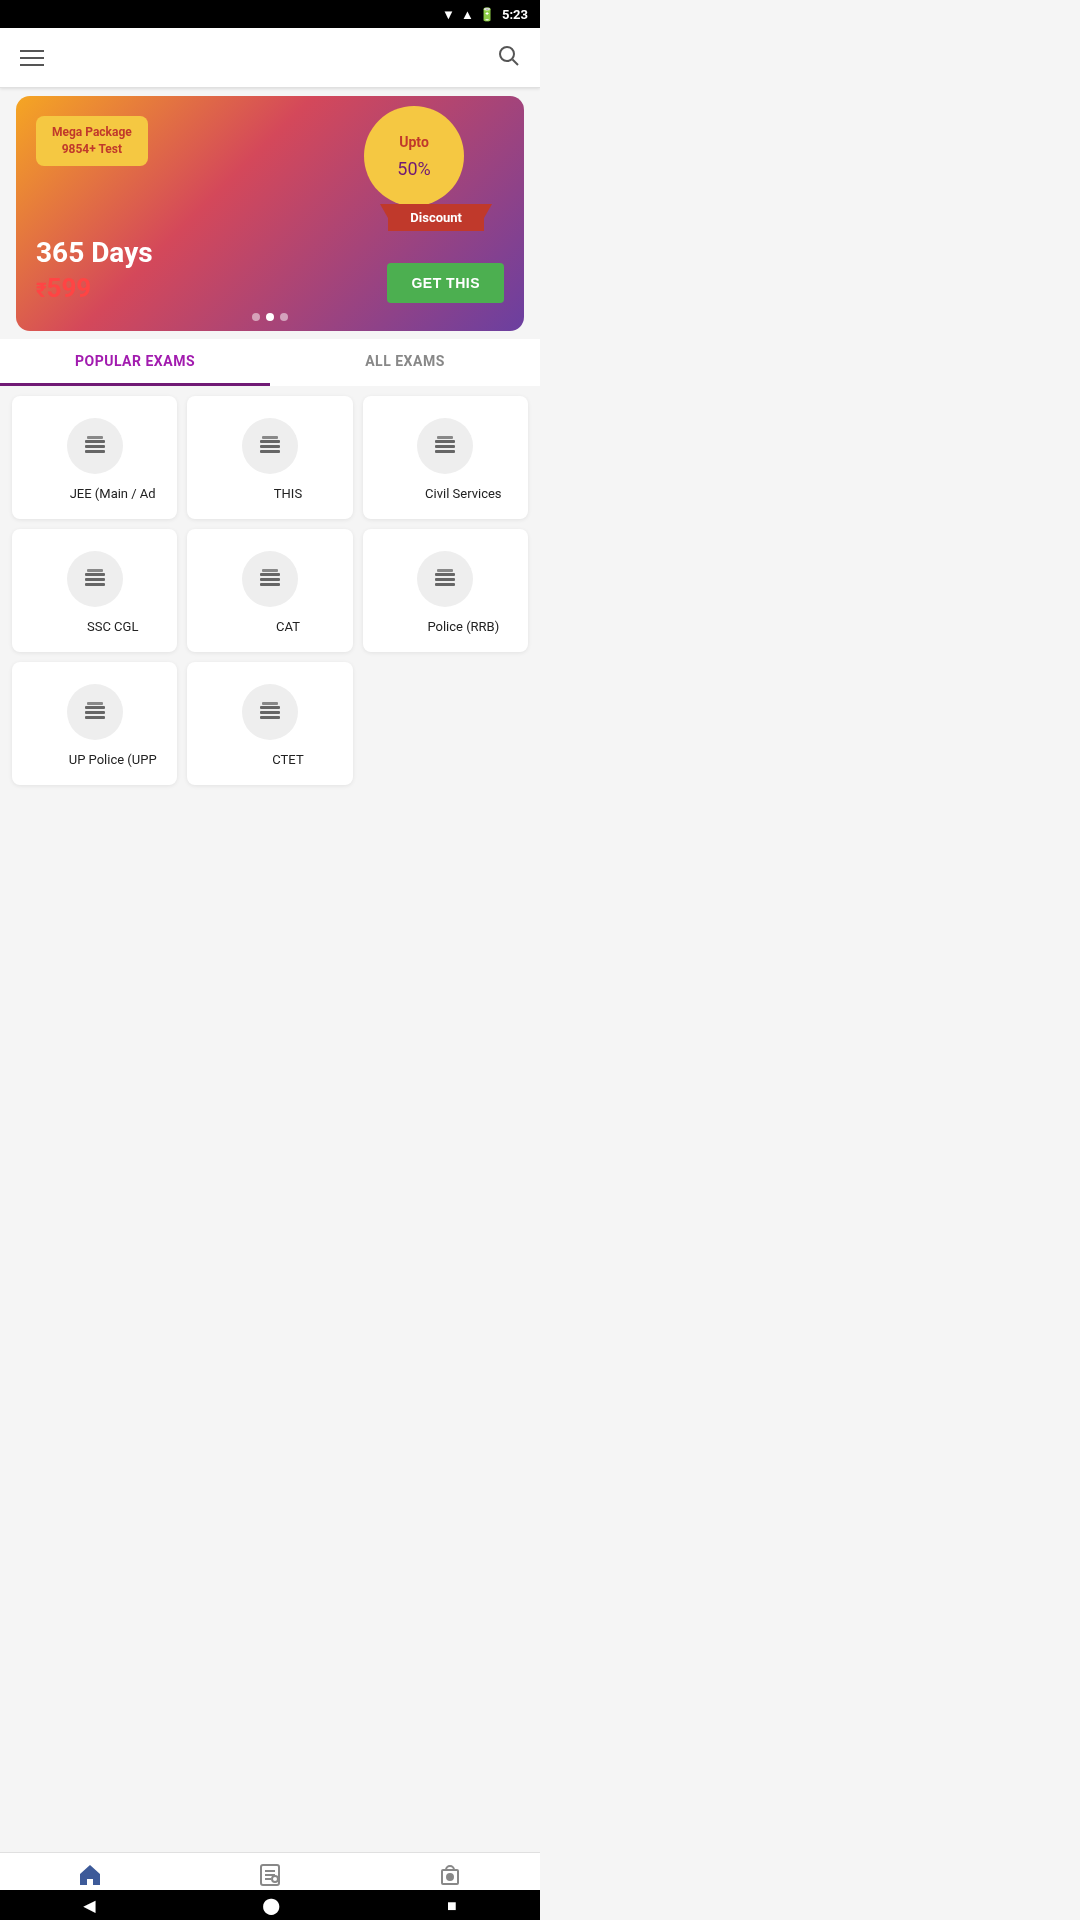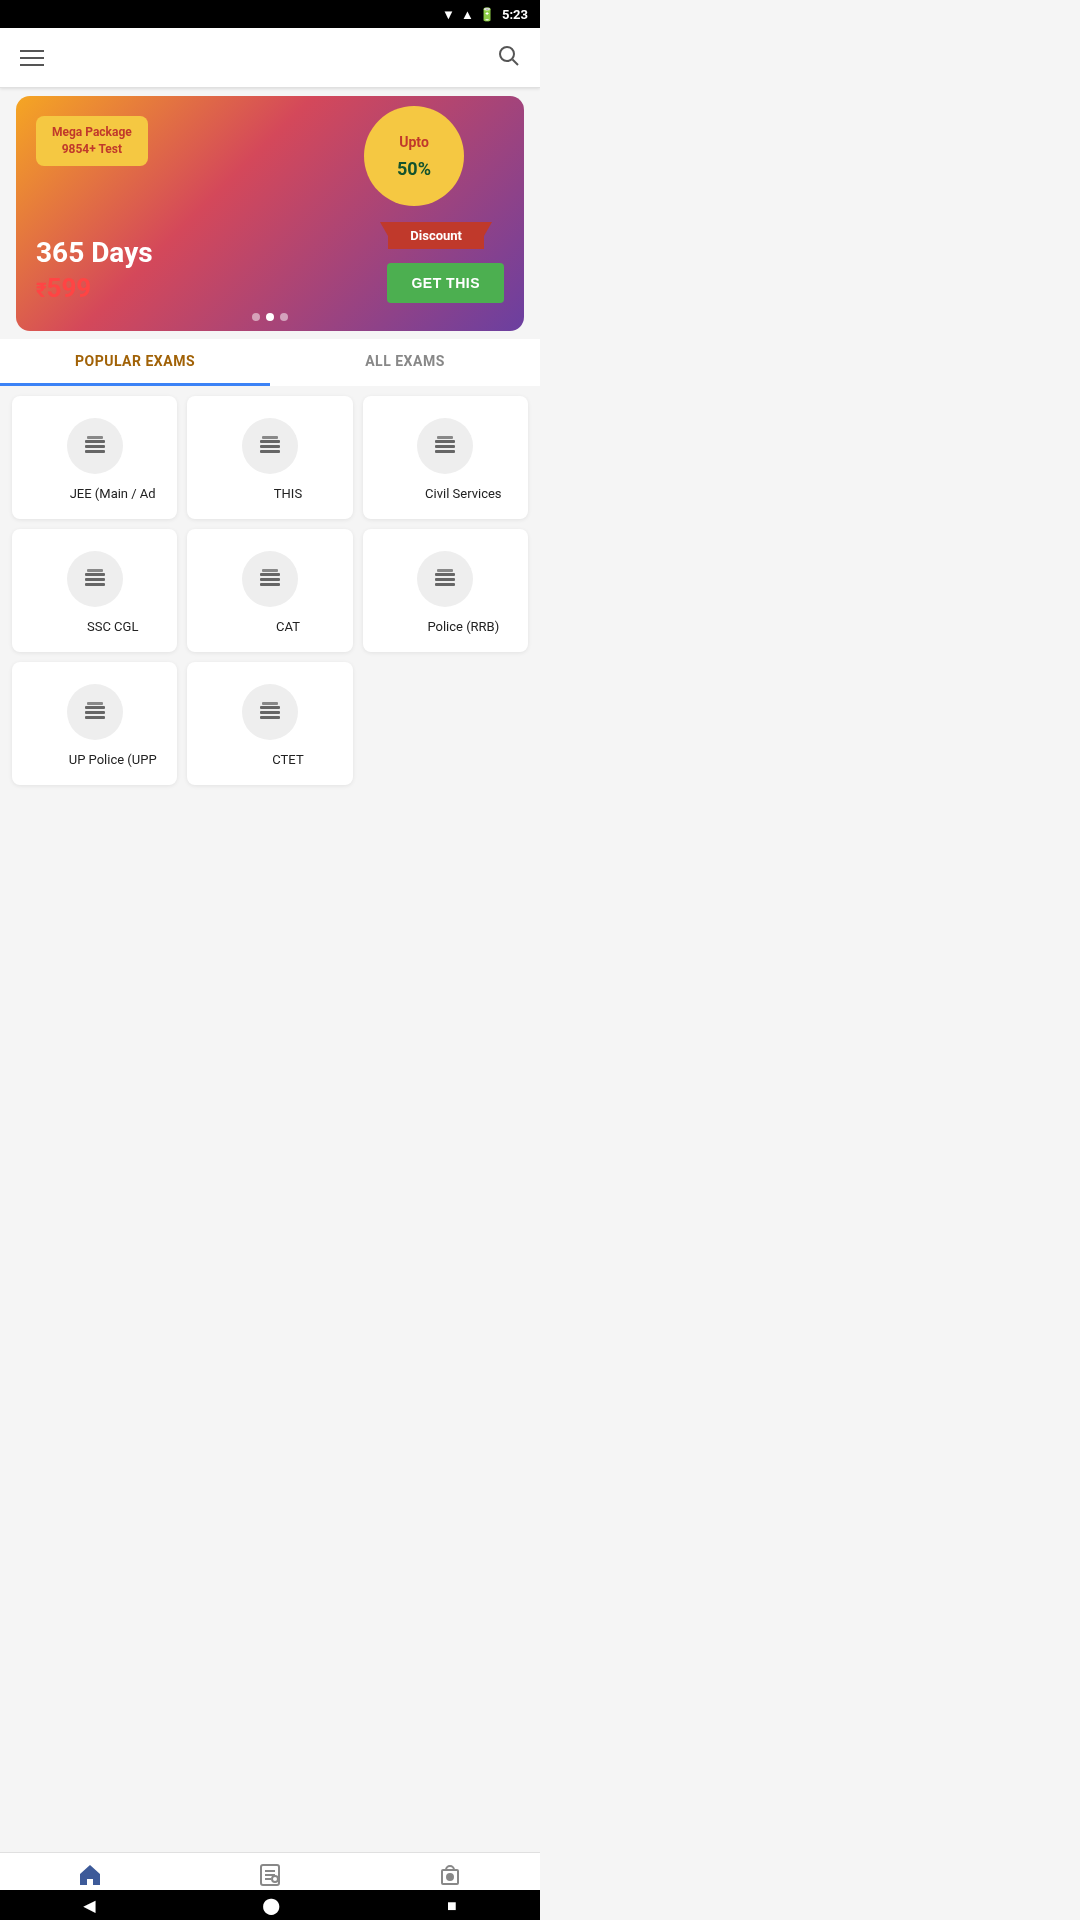--- a/index.html
+++ b/index.html
@@ -97,27 +97,27 @@
       align-items: center;
       justify-content: center;
       gap: 8px;
     }
     .banner-circle .upto {
       color: #c0392b;
       font-size: 14px;
       font-weight: bold;
     }
     .banner-circle .percent {
-      color: #14532d;
+      color: #701a75;
       font-size: 18px;
-      font-weight: bold;
+      font-weight: normal;
     }
     .banner-ribbon {
       position: absolute;
-      top: 126px;
+      top: 108px;
       right: 40px;
       background: #c0392b;
       color: #fff;
       font-size: 13px;
       font-weight: bold;
       padding: 6px 22px;
       text-align: center;
     }
     .banner-ribbon::before,
     .banner-ribbon::after {
@@ -198,22 +198,22 @@
       text-align: center;
       padding: 14px 0;
       font-size: 14px;
       font-weight: bold;
       color: #888;
       cursor: pointer;
       border-bottom: 3px solid transparent;
       letter-spacing: 0.5px;
     }
     .tab.active {
-      color: #a16207;
-      border-bottom: 3px solid #3b82f6;
+      color: #a21caf;
+      border-bottom: 3px solid #701a75;
     }
 
     
     .exam-grid {
       display: grid;
       grid-template-columns: repeat(3, 1fr);
       gap: 10px;
       padding: 10px 12px;
       background: #f5f5f5;
     }

